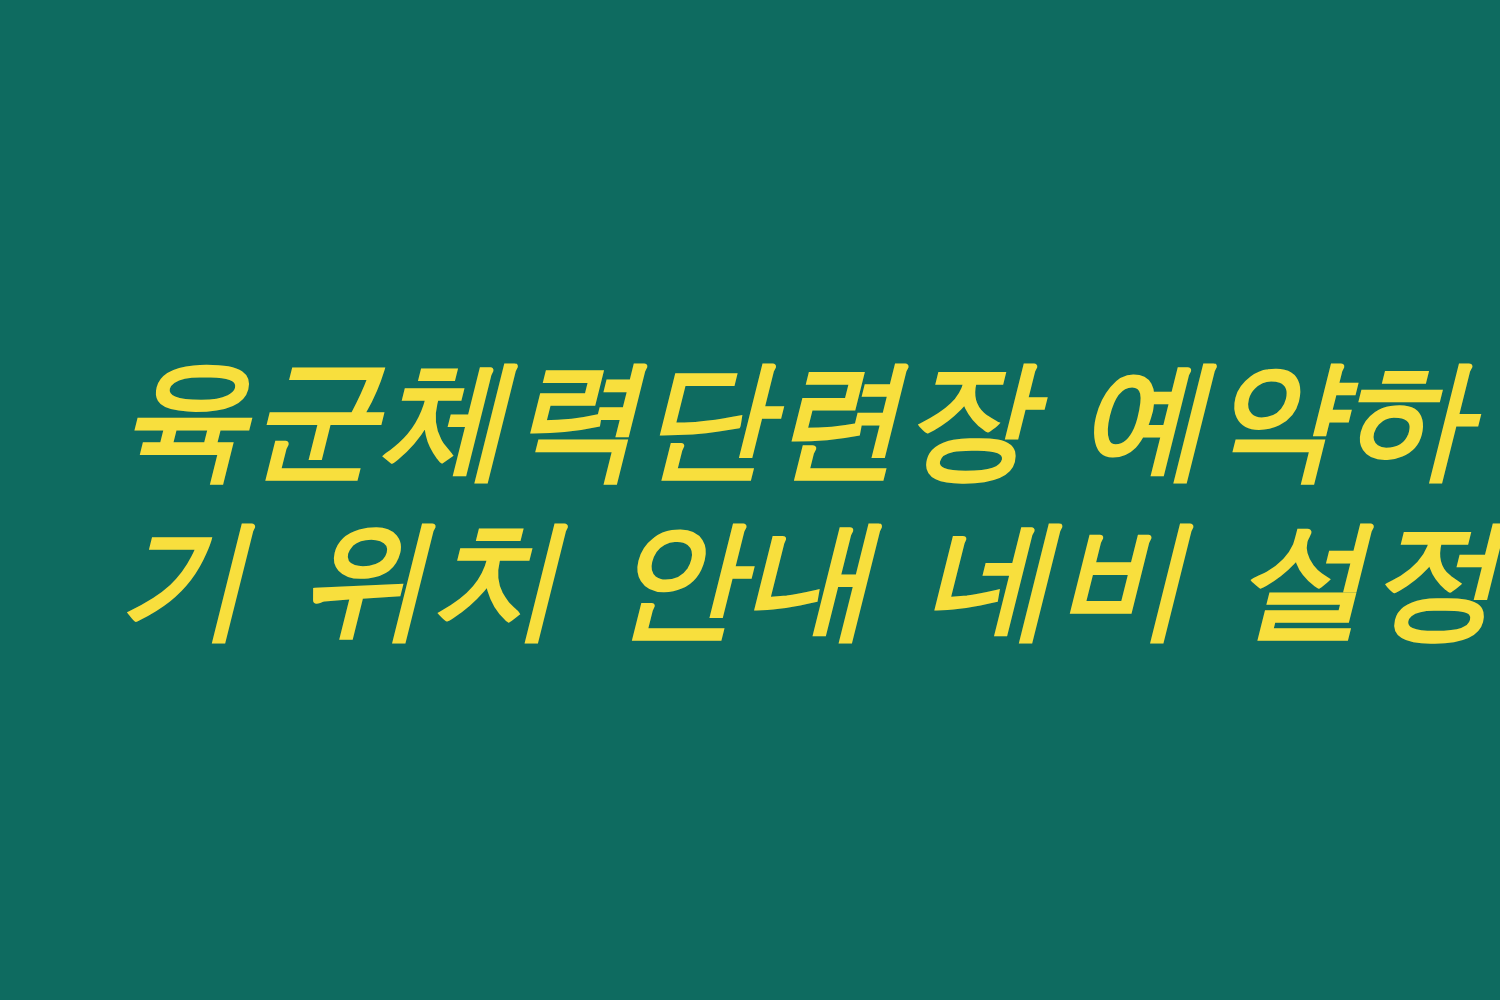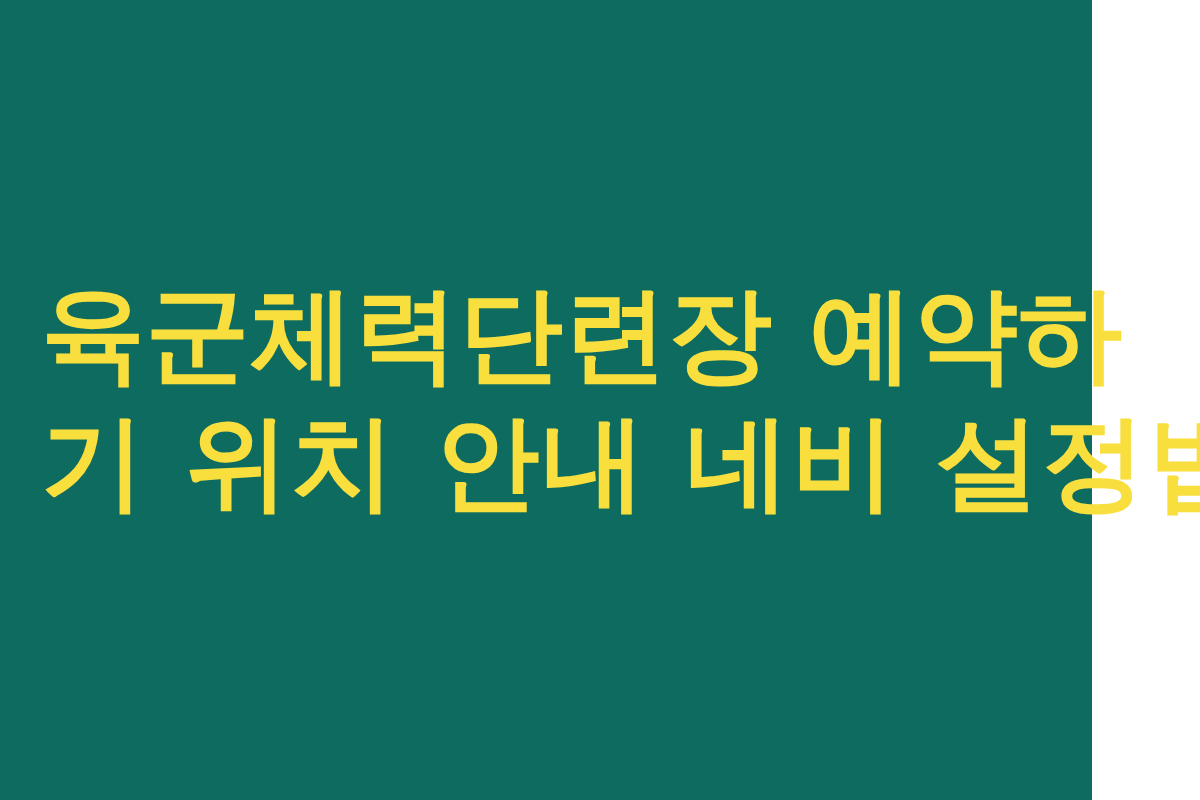--- a/index.html
+++ b/index.html
@@ -10,27 +10,28 @@
 
   body {
     width: 1200px;
     height: 800px;
     overflow: hidden;
     font-family: "Liberation Sans", "DejaVu Sans", sans-serif;
   }
 
   #thumbnail-canvas {
     position: relative;
-    width: 1092px;
+    width: 1200px;
     height: 800px;
     background: #0E6B60;
     display: flex;
     align-items: center;
     justify-content: center;
     box-sizing: border-box;
+    font-style: italic;
   }
 
   #headline-block {
     width: 1010px;
     text-align: center;
     color: #F8DF3D;
     font-family: "DejaVu Sans", "Liberation Sans", sans-serif;
     font-weight: 700;
     font-size: 104px;
     line-height: 128px;

